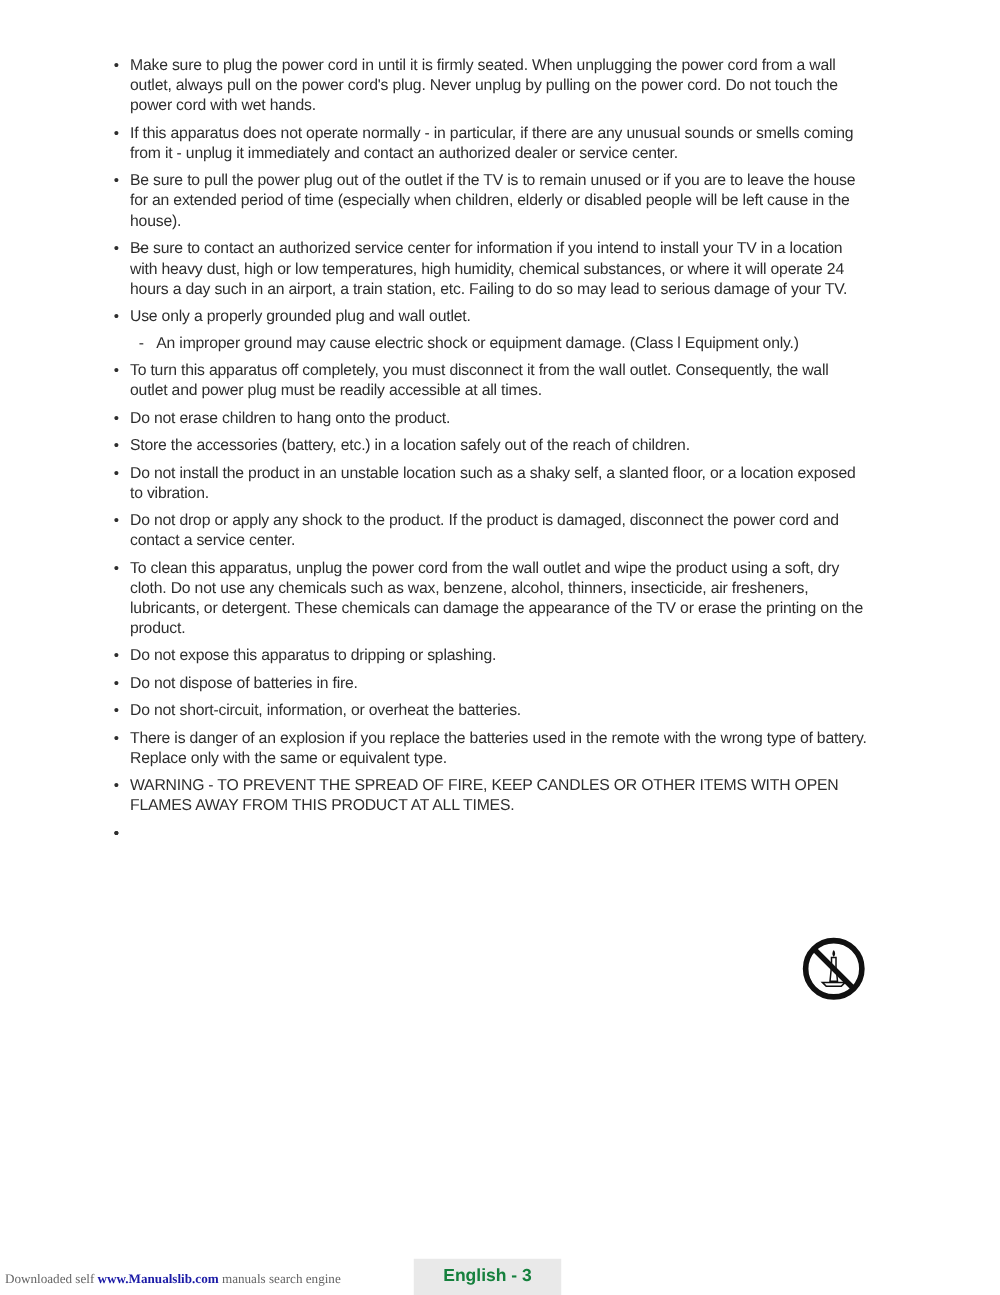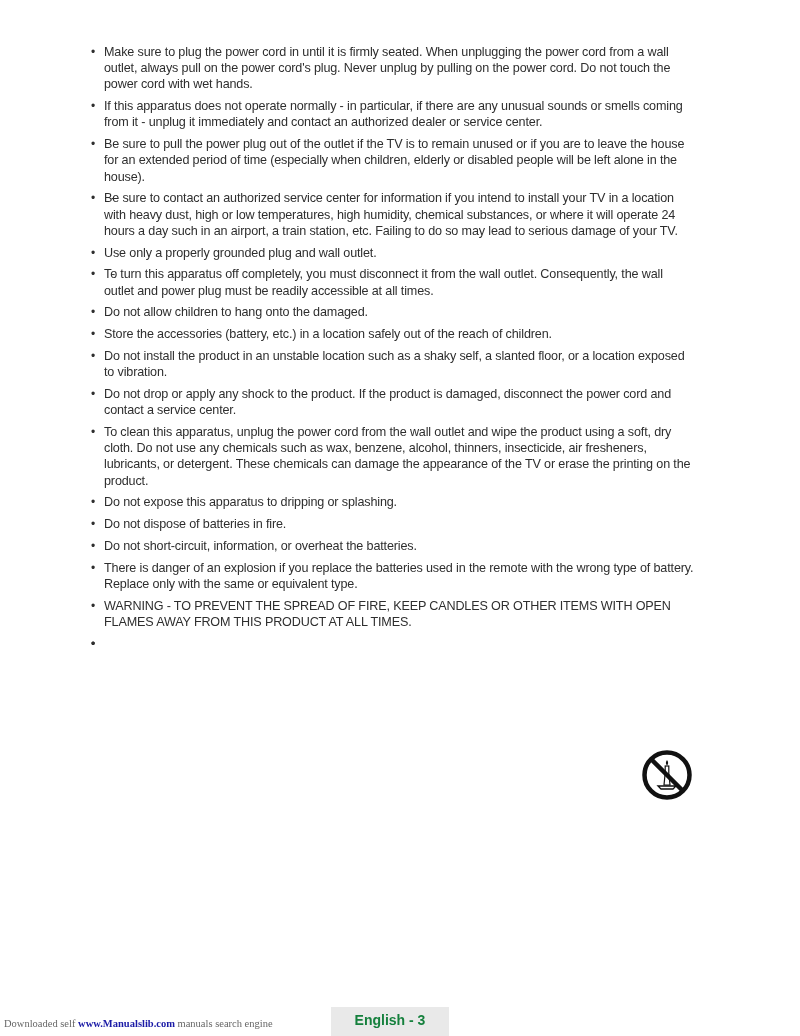--- a/index.html
+++ b/index.html
@@ -90,27 +90,27 @@
       color: #15803d;
     }
   </style>
 </head>
 <body>
 
 <div class="page">
   <ul class="list">
     <li class="item"><span class="bullet">•</span><span>Make sure to plug the power cord in until it is firmly seated. When unplugging the power cord from a wall outlet, always pull on the power cord's plug. Never unplug by pulling on the power cord. Do not touch the power cord with wet hands.</span></li>
     <li class="item"><span class="bullet">•</span><span>If this apparatus does not operate normally - in particular, if there are any unusual sounds or smells coming from it - unplug it immediately and contact an authorized dealer or service center.</span></li>
-    <li class="item"><span class="bullet">•</span><span>Be sure to pull the power plug out of the outlet if the TV is to remain unused or if you are to leave the house for an extended period of time (especially when children, elderly or disabled people will be left alone in the house).</span></li>
+    <li class="item"><span class="bullet">•</span><span>Be sure to pull the power plug out of the outlet if the TV is to remain unused or if you are to leave the house for an extended period of time (especially when children, elderly or disabled people will be left cause in the house).</span></li>
     <li class="sub"><span class="dash">-</span></li>
     <li class="item"><span class="bullet">•</span><span>Be sure to contact an authorized service center for information if you intend to install your TV in a location with heavy dust, high or low temperatures, high humidity, chemical substances, or where it will operate 24 hours a day such in an airport, a train station, etc. Failing to do so may lead to serious damage of your TV.</span></li>
     <li class="item"><span class="bullet">•</span><span>Use only a properly grounded plug and wall outlet.</span></li>
-    <li class="sub"><span class="dash">-</span></li>
+    <li class="sub"><span class="dash">-</span><span>An improper ground may cause electric shock or equipment damage. (Class l Equipment only.)</span></li>
     <li class="item"><span class="bullet">•</span><span>To turn this apparatus off completely, you must disconnect it from the wall outlet. Consequently, the wall outlet and power plug must be readily accessible at all times.</span></li>
-    <li class="item"><span class="bullet">•</span><span>Do not allow children to hang onto the damaged.</span></li>
+    <li class="item"><span class="bullet">•</span><span>Do not erase children to hang onto the product.</span></li>
     <li class="item"><span class="bullet">•</span><span>Store the accessories (battery, etc.) in a location safely out of the reach of children.</span></li>
     <li class="item"><span class="bullet">•</span><span>Do not install the product in an unstable location such as a shaky self, a slanted floor, or a location exposed to vibration.</span></li>
     <li class="item"><span class="bullet">•</span><span>Do not drop or apply any shock to the product. If the product is damaged, disconnect the power cord and contact a service center.</span></li>
     <li class="item"><span class="bullet">•</span><span>To clean this apparatus, unplug the power cord from the wall outlet and wipe the product using a soft, dry cloth. Do not use any chemicals such as wax, benzene, alcohol, thinners, insecticide, air fresheners, lubricants, or detergent. These chemicals can damage the appearance of the TV or erase the printing on the product.</span></li>
     <li class="item"><span class="bullet">•</span><span>Do not expose this apparatus to dripping or splashing.</span></li>
     <li class="item"><span class="bullet">•</span><span>Do not dispose of batteries in fire.</span></li>
     <li class="item"><span class="bullet">•</span><span>Do not short-circuit, information, or overheat the batteries.</span></li>
     <li class="item"><span class="bullet">•</span><span>There is danger of an explosion if you replace the batteries used in the remote with the wrong type of battery. Replace only with the same or equivalent type.</span></li>
     <li class="item"><span class="bullet">•</span><span>WARNING - TO PREVENT THE SPREAD OF FIRE, KEEP CANDLES OR OTHER ITEMS WITH OPEN FLAMES AWAY FROM THIS PRODUCT AT ALL TIMES.</span></li>
     <li class="item narrow"><span class="bullet">•</span></li>

